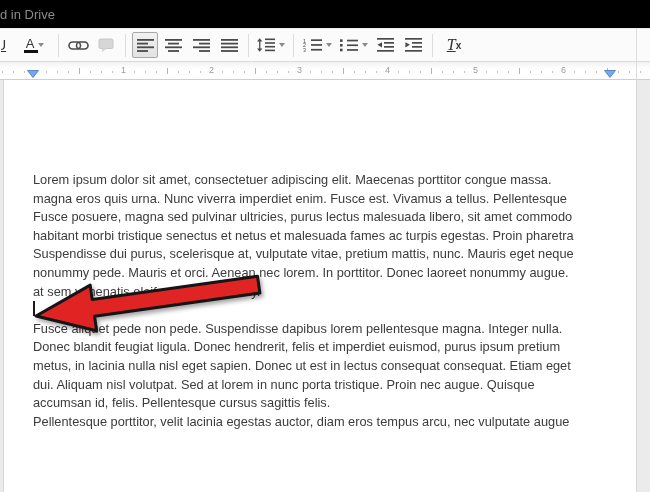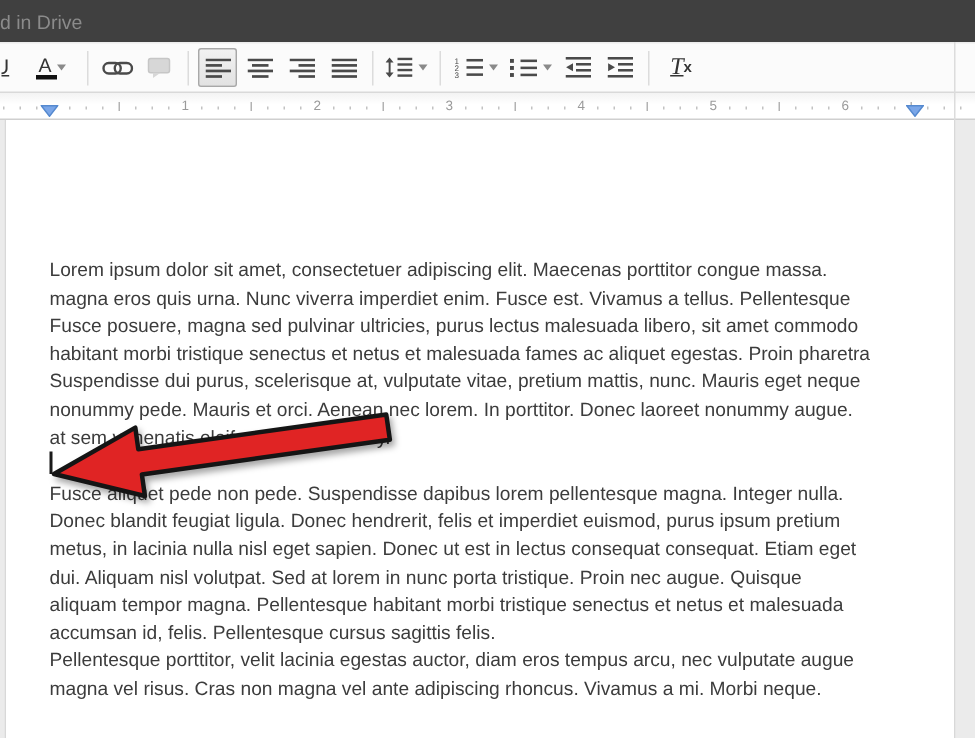--- a/index.html
+++ b/index.html
@@ -1,21 +1,21 @@
 <!DOCTYPE html>
 <html><head>
 <meta charset="utf-8">
 <style>
   html,body{margin:0;padding:0;}
   body{width:650px;height:492px;overflow:hidden;background:#fff;
        font-family:"Liberation Sans","DejaVu Sans",sans-serif;}
   .app{position:relative;width:650px;height:492px;background:#fff;}
 
   
-  .topbar{position:absolute;left:0;top:0;width:650px;height:28px;background:#404040;}
+  .topbar{position:absolute;left:0;top:0;width:650px;height:28px;background:#000000;}
   .drive-status{position:absolute;left:0px;top:7px;font-size:13px;color:#8b8b8b;}
 
   
   .toolbar{position:absolute;left:0;top:28px;width:650px;height:34px;
            background:#fbfbfb;border-top:1px solid #ececec;border-bottom:1px solid #d9d9d9;
            display:flex;align-items:center;box-sizing:border-box;}
   .tb-btn{height:24px;min-width:24px;display:flex;align-items:center;justify-content:center;
           margin:0 1px;border:1px solid transparent;border-radius:2px;color:#333;}
   .tb-btn.active{border:1px solid #a8a8a8;background:linear-gradient(#f2f2f2,#e2e2e2);}
   .tb-sep{width:1px;height:23px;background:#dcdcdc;margin:0 5px;}
@@ -257,33 +257,31 @@
   </div>
 
   <div class="right-line"></div>
 
   <div class="doc-area">
     <div class="page">
       <div class="doc-text" id="doc-lines">
           <div class="doc-line"><span>Lorem ipsum dolor sit amet, consectetuer adipiscing elit. Maecenas porttitor congue massa.</span></div>
           <div class="doc-line"><span>magna eros quis urna. Nunc viverra imperdiet enim. Fusce est. Vivamus a tellus. Pellentesque</span></div>
           <div class="doc-line"><span>Fusce posuere, magna sed pulvinar ultricies, purus lectus malesuada libero, sit amet commodo</span></div>
-          <div class="doc-line"><span>habitant morbi tristique senectus et netus et malesuada fames ac aliquet egestas. Proin pharetra</span></div>
+          <div class="doc-line"><span>habitant morbi tristique senectus et netus et malesuada fames ac turpis egestas. Proin pharetra</span></div>
           <div class="doc-line"><span>Suspendisse dui purus, scelerisque at, vulputate vitae, pretium mattis, nunc. Mauris eget neque</span></div>
           <div class="doc-line"><span>nonummy pede. Mauris et orci. Aenean nec lorem. In porttitor. Donec laoreet nonummy augue.</span></div>
           <div class="doc-line"><span>at sem venenatis eleifend. Ut nonummy.</span></div>
           <div class="doc-line"><span class="caret"></span><span></span></div>
           <div class="doc-line"><span>Fusce aliquet pede non pede. Suspendisse dapibus lorem pellentesque magna. Integer nulla.</span></div>
           <div class="doc-line"><span>Donec blandit feugiat ligula. Donec hendrerit, felis et imperdiet euismod, purus ipsum pretium</span></div>
           <div class="doc-line"><span>metus, in lacinia nulla nisl eget sapien. Donec ut est in lectus consequat consequat. Etiam eget</span></div>
           <div class="doc-line"><span>dui. Aliquam nisl volutpat. Sed at lorem in nunc porta tristique. Proin nec augue. Quisque</span></div>
-          <div class="doc-line"><span>aliquam tempor magna. Pellentesque habitant morbi tristique senectus et netus et malesuada</span></div>
           <div class="doc-line"><span>accumsan id, felis. Pellentesque cursus sagittis felis.</span></div>
           <div class="doc-line"><span>Pellentesque porttitor, velit lacinia egestas auctor, diam eros tempus arcu, nec vulputate augue</span></div>
-          <div class="doc-line"><span>magna vel risus. Cras non magna vel ante adipiscing rhoncus. Vivamus a mi. Morbi neque.</span></div>
         </div>
     </div>
   </div>
 
   <svg class="arrow-svg" width="240" height="64" viewBox="0 0 240 64">
     <polygon points="12,44 66.2,13.1 68.2,27.5 233.5,4.3 235.9,21.1 70.6,44.3 72.6,58.7" stroke="#151515" stroke-width="3" stroke-linejoin="round" fill="#e02424"></polygon>
   </svg>
 
 </div>
 

